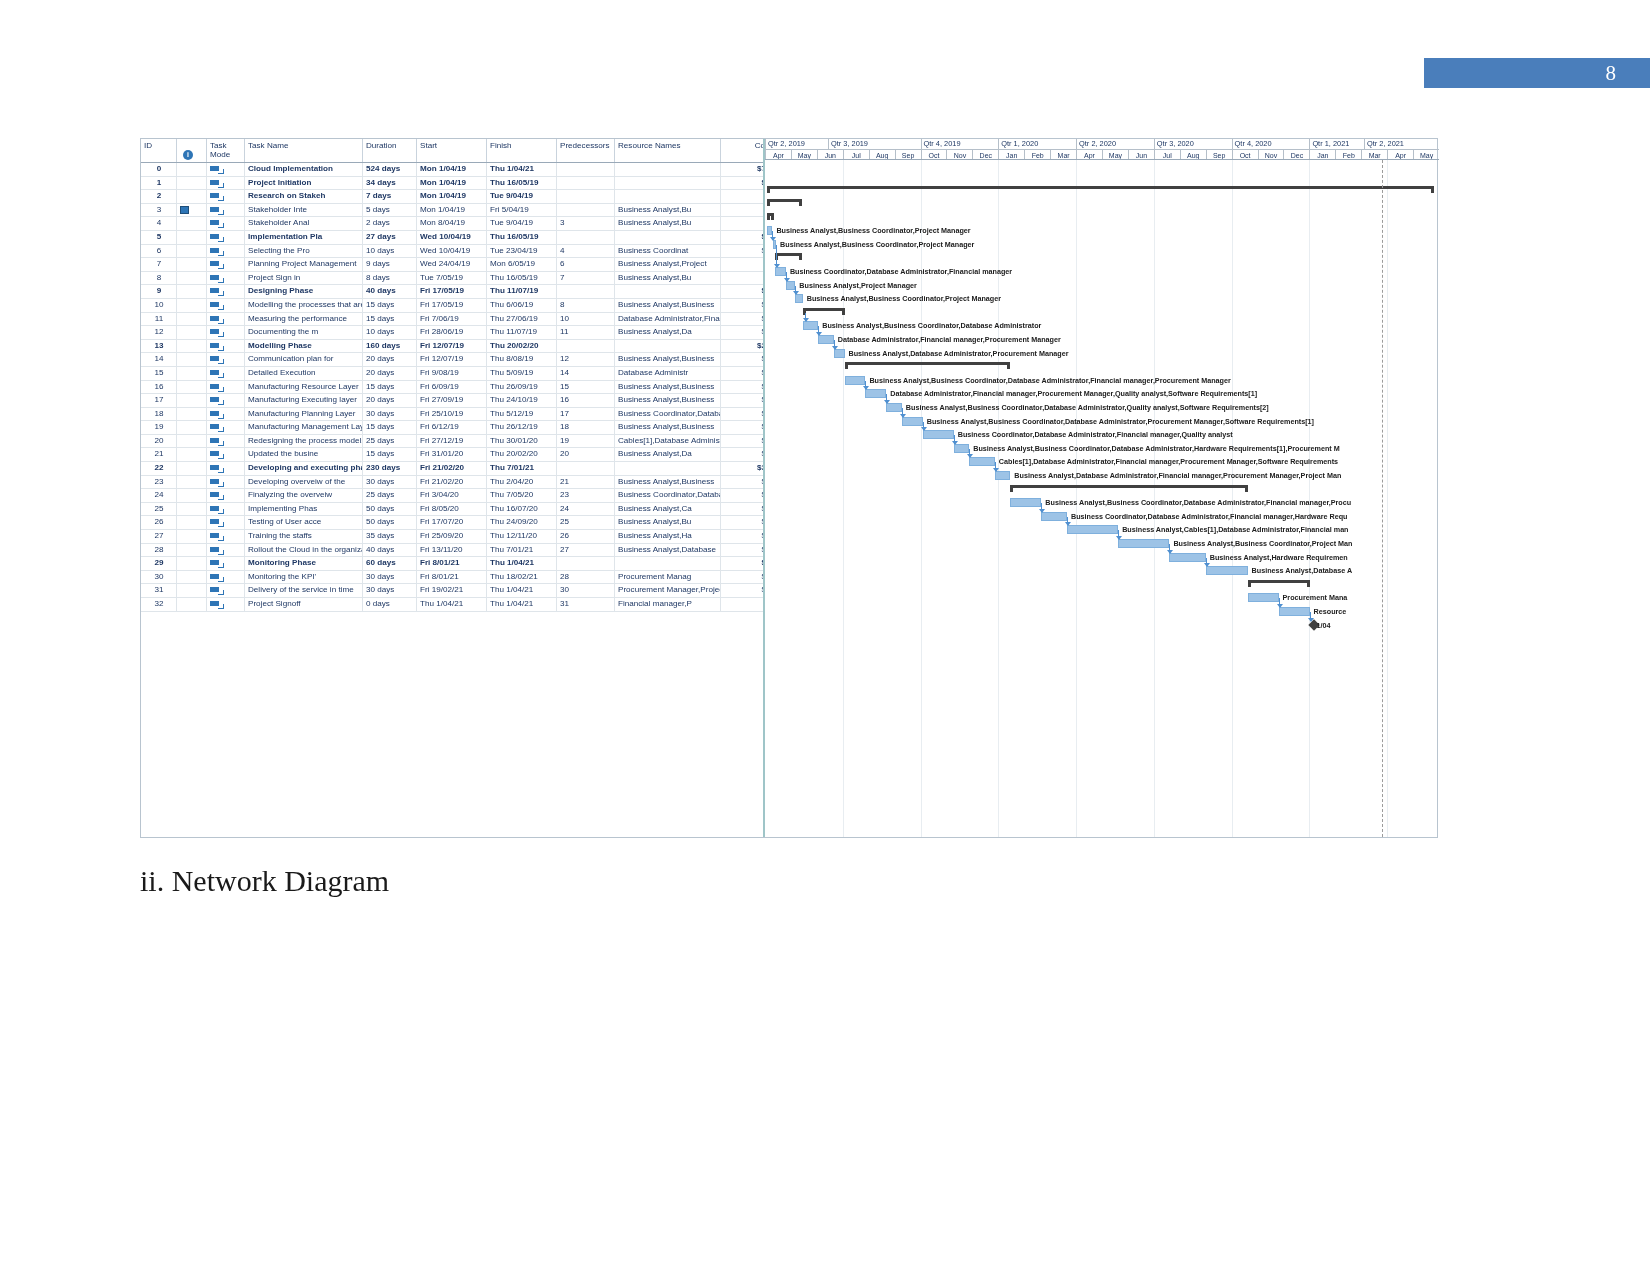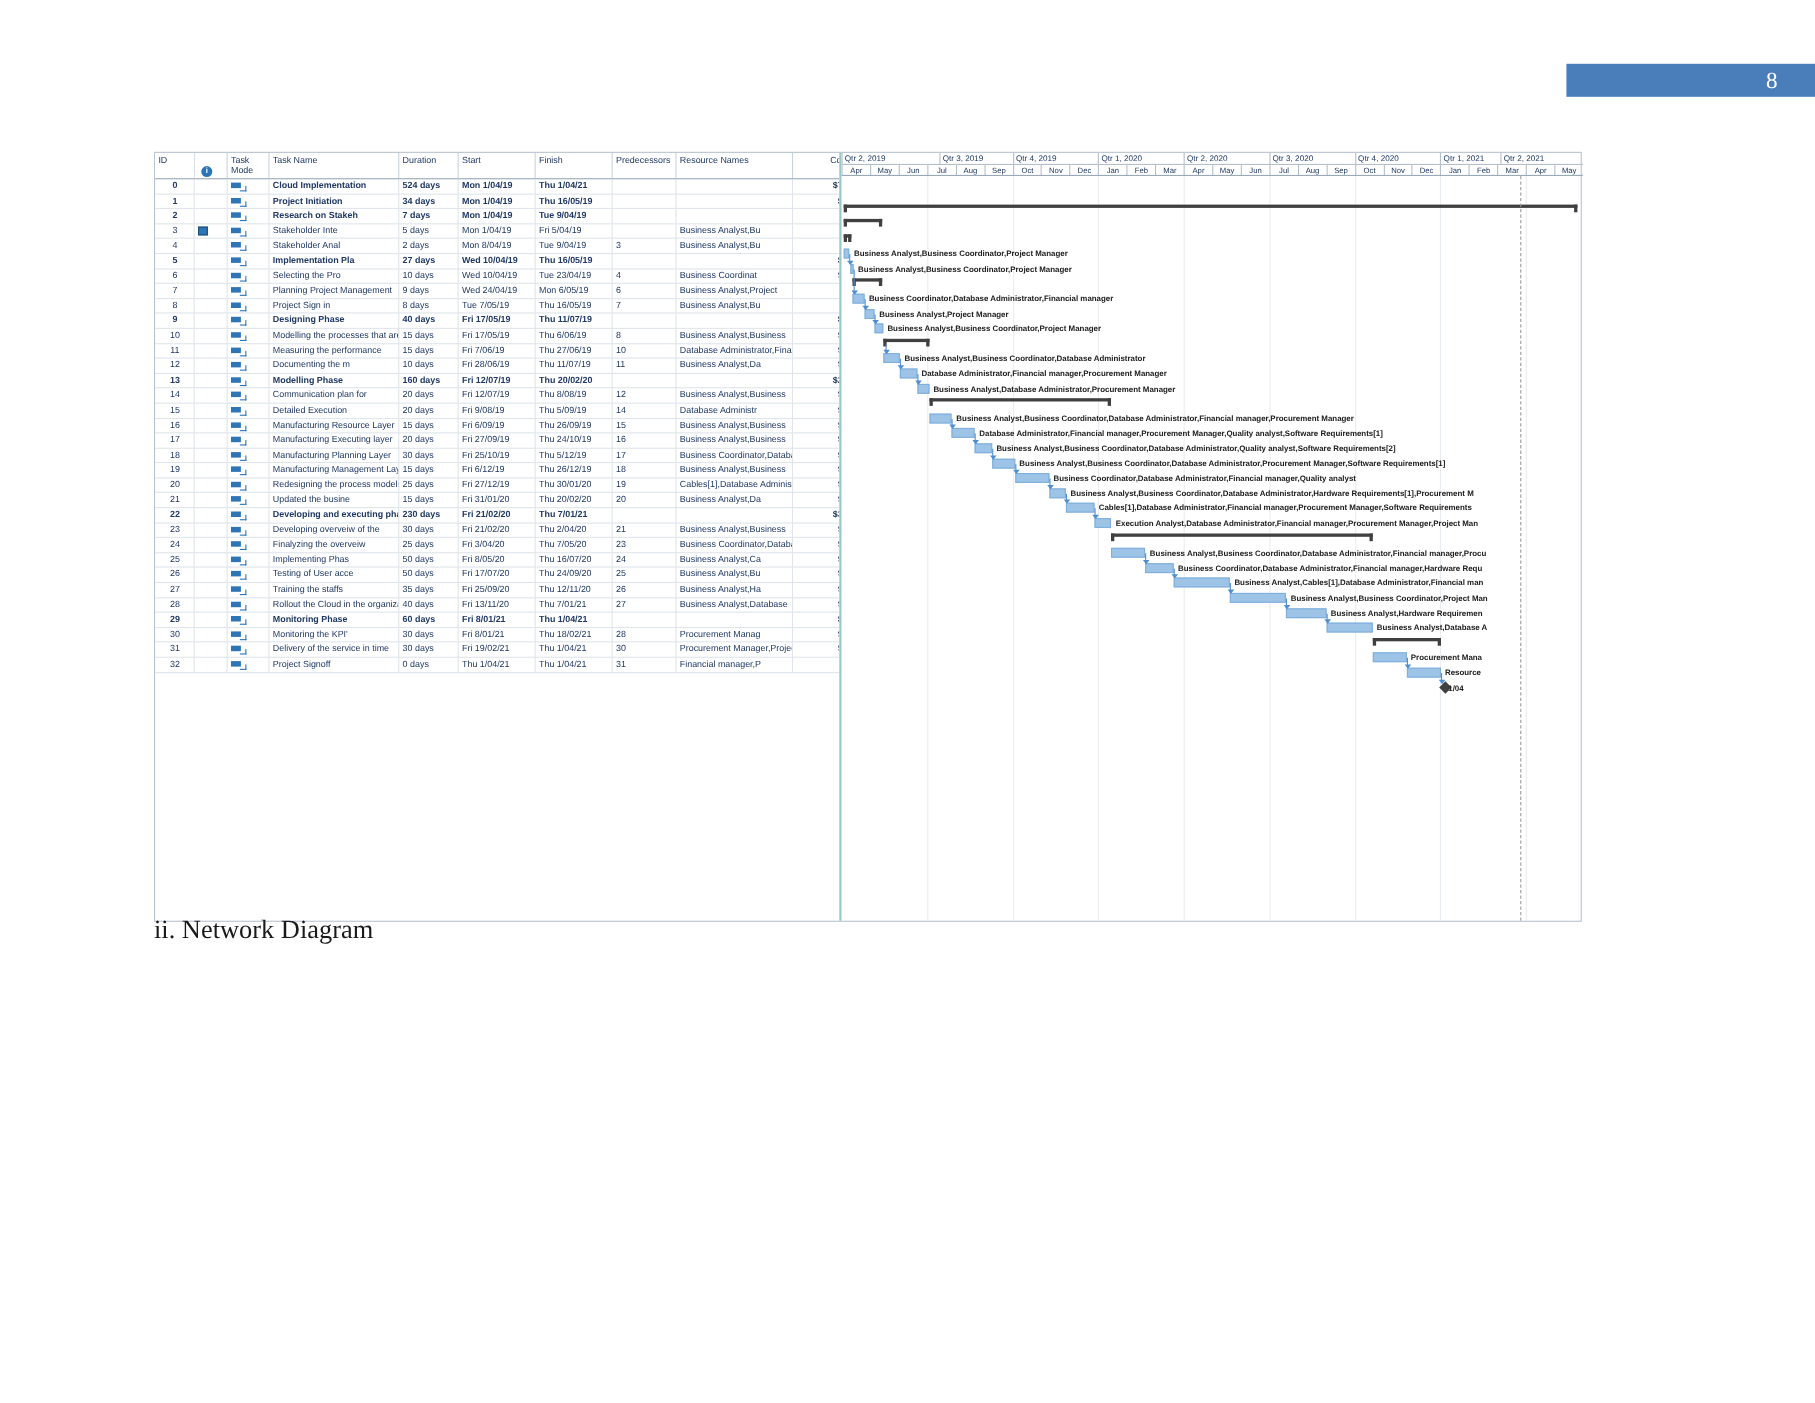--- a/index.html
+++ b/index.html
@@ -167,23 +167,23 @@
     position:absolute;width:0;height:0;
     border-left:3px solid transparent;border-right:3px solid transparent;
     border-top:4px solid #4f8fd0;
   }
   .todayline{
     position:absolute;top:21px;width:1px;height:677px;
     border-left:1px dashed #9b9b9b;
   }
   
   .caption{
-    position:absolute;left:140px;top:833px;
+    position:absolute;left:140px;top:864px;
     font-family:"Liberation Serif", serif;
-    font-size:24px;color:#1a1a1a;
+    font-size:30px;color:#1a1a1a;
   }
 </style>
 </head>
 <body>
 
 <div class="doc-header">
   <div class="page-badge">
     <span>8</span>
   </div>
 </div>
@@ -613,21 +613,21 @@
         </tbody>
     </table>
   </div>
 
   <div class="chart-right">
     <div class="tl-head" id="tlhead">
         <div class="qtr" style="left: 0px; width: 77.7692px;">Qtr 2, 2019</div>
         <div class="mon" style="left: 0px; width: 25.9231px;">Apr</div>
         <div class="mon" style="left: 25.9231px; width: 25.9231px;">May</div>
         <div class="mon" style="left: 51.8462px; width: 25.9231px;">Jun</div>
-        <div class="qtr" style="left: 89px; width: 95px;">Qtr 3, 2019</div>
+        <div class="qtr" style="left: 63px; width: 95px;">Qtr 3, 2019</div>
         <div class="mon" style="left: 77.7692px; width: 25.9231px;">Jul</div>
         <div class="mon" style="left: 103.692px; width: 25.9231px;">Aug</div>
         <div class="mon" style="left: 129.615px; width: 25.9231px;">Sep</div>
         <div class="qtr" style="left: 155.538px; width: 77.7692px;">Qtr 4, 2019</div>
         <div class="mon" style="left: 155.538px; width: 25.9231px;">Oct</div>
         <div class="mon" style="left: 181.462px; width: 25.9231px;">Nov</div>
         <div class="mon" style="left: 207.385px; width: 25.9231px;">Dec</div>
         <div class="qtr" style="left: 233.308px; width: 77.7692px;">Qtr 1, 2020</div>
         <div class="mon" style="left: 233.308px; width: 25.9231px;">Jan</div>
         <div class="mon" style="left: 259.231px; width: 25.9231px;">Feb</div>
@@ -716,21 +716,21 @@
         <div class="blabel" style="left: 140.822px; top: 264px;">Business Analyst,Business Coordinator,Database Administrator,Quality analyst,Software Requirements[2]</div>
         <div class="bar" style="left: 136.822px; top: 278px; width: 20.894px;"></div>
         <div class="blabel" style="left: 161.716px; top: 278px;">Business Analyst,Business Coordinator,Database Administrator,Procurement Manager,Software Requirements[1]</div>
         <div class="bar" style="left: 157.716px; top: 291px; width: 31.004px;"></div>
         <div class="blabel" style="left: 192.72px; top: 291px;">Business Coordinator,Database Administrator,Financial manager,Quality analyst</div>
         <div class="bar" style="left: 188.72px; top: 305px; width: 15.502px;"></div>
         <div class="blabel" style="left: 208.222px; top: 305px;">Business Analyst,Business Coordinator,Database Administrator,Hardware Requirements[1],Procurement M</div>
         <div class="bar" style="left: 204.222px; top: 318px; width: 25.612px;"></div>
         <div class="blabel" style="left: 233.834px; top: 318px;">Cables[1],Database Administrator,Financial manager,Procurement Manager,Software Requirements</div>
         <div class="bar" style="left: 229.834px; top: 332px; width: 15.502px;"></div>
-        <div class="blabel" style="left: 249.336px; top: 332px;">Execution Analyst,Database Administrator,Financial manager,Procurement Manager,Project Man</div>
+        <div class="blabel" style="left: 249.336px; top: 332px;">Business Analyst,Database Administrator,Financial manager,Procurement Manager,Project Man</div>
         <div class="sumbar" style="left: 245.336px; top: 346px; width: 237.248px;">
           <div class="sb-line"></div>
           <div class="sb-l"></div>
           <div class="sb-r"></div>
         </div>
         <div class="bar" style="left: 245.336px; top: 359px; width: 31.004px;"></div>
         <div class="blabel" style="left: 280.34px; top: 359px;">Business Analyst,Business Coordinator,Database Administrator,Financial manager,Procu</div>
         <div class="bar" style="left: 276.34px; top: 373px; width: 25.612px;"></div>
         <div class="blabel" style="left: 305.952px; top: 373px;">Business Coordinator,Database Administrator,Financial manager,Hardware Requ</div>
         <div class="bar" style="left: 301.952px; top: 386px; width: 51.224px;"></div>

